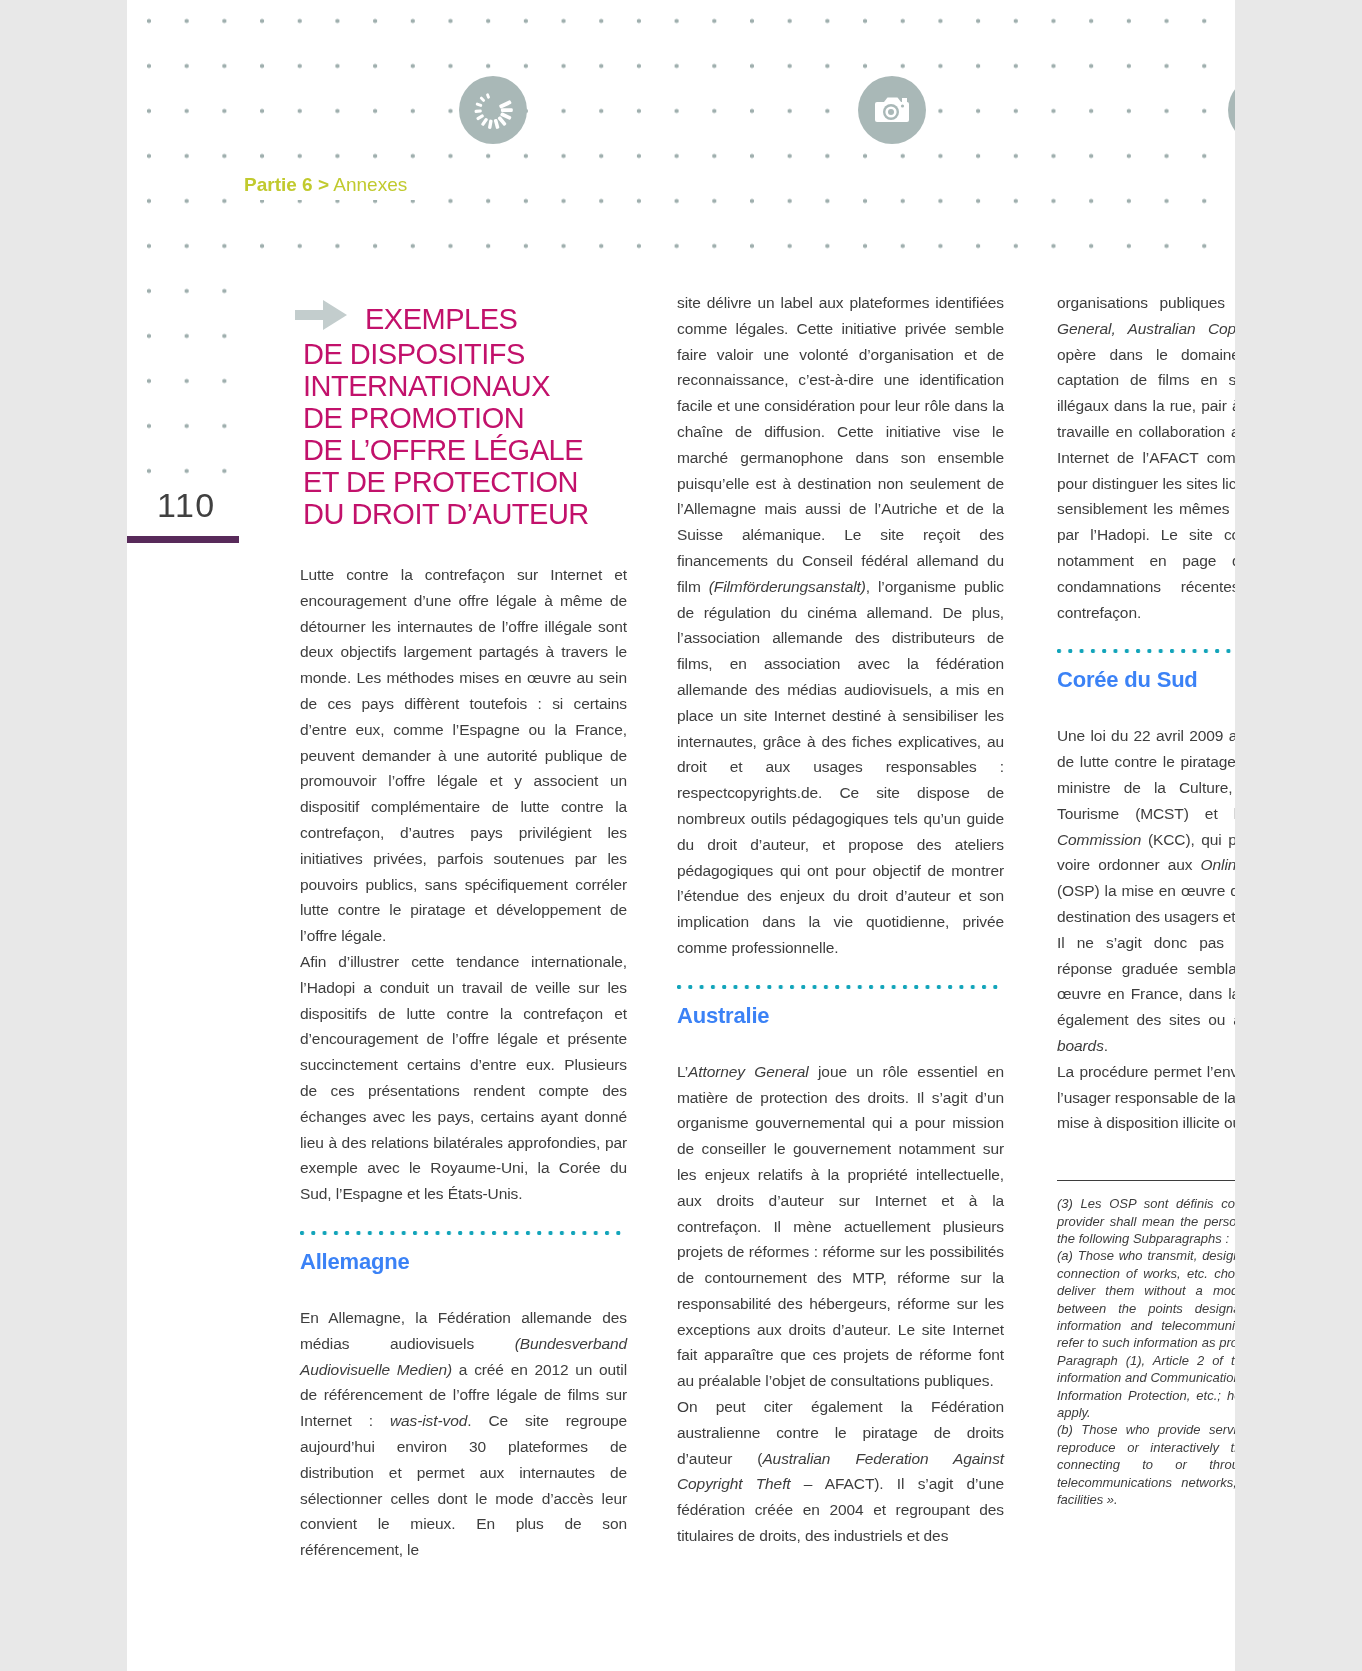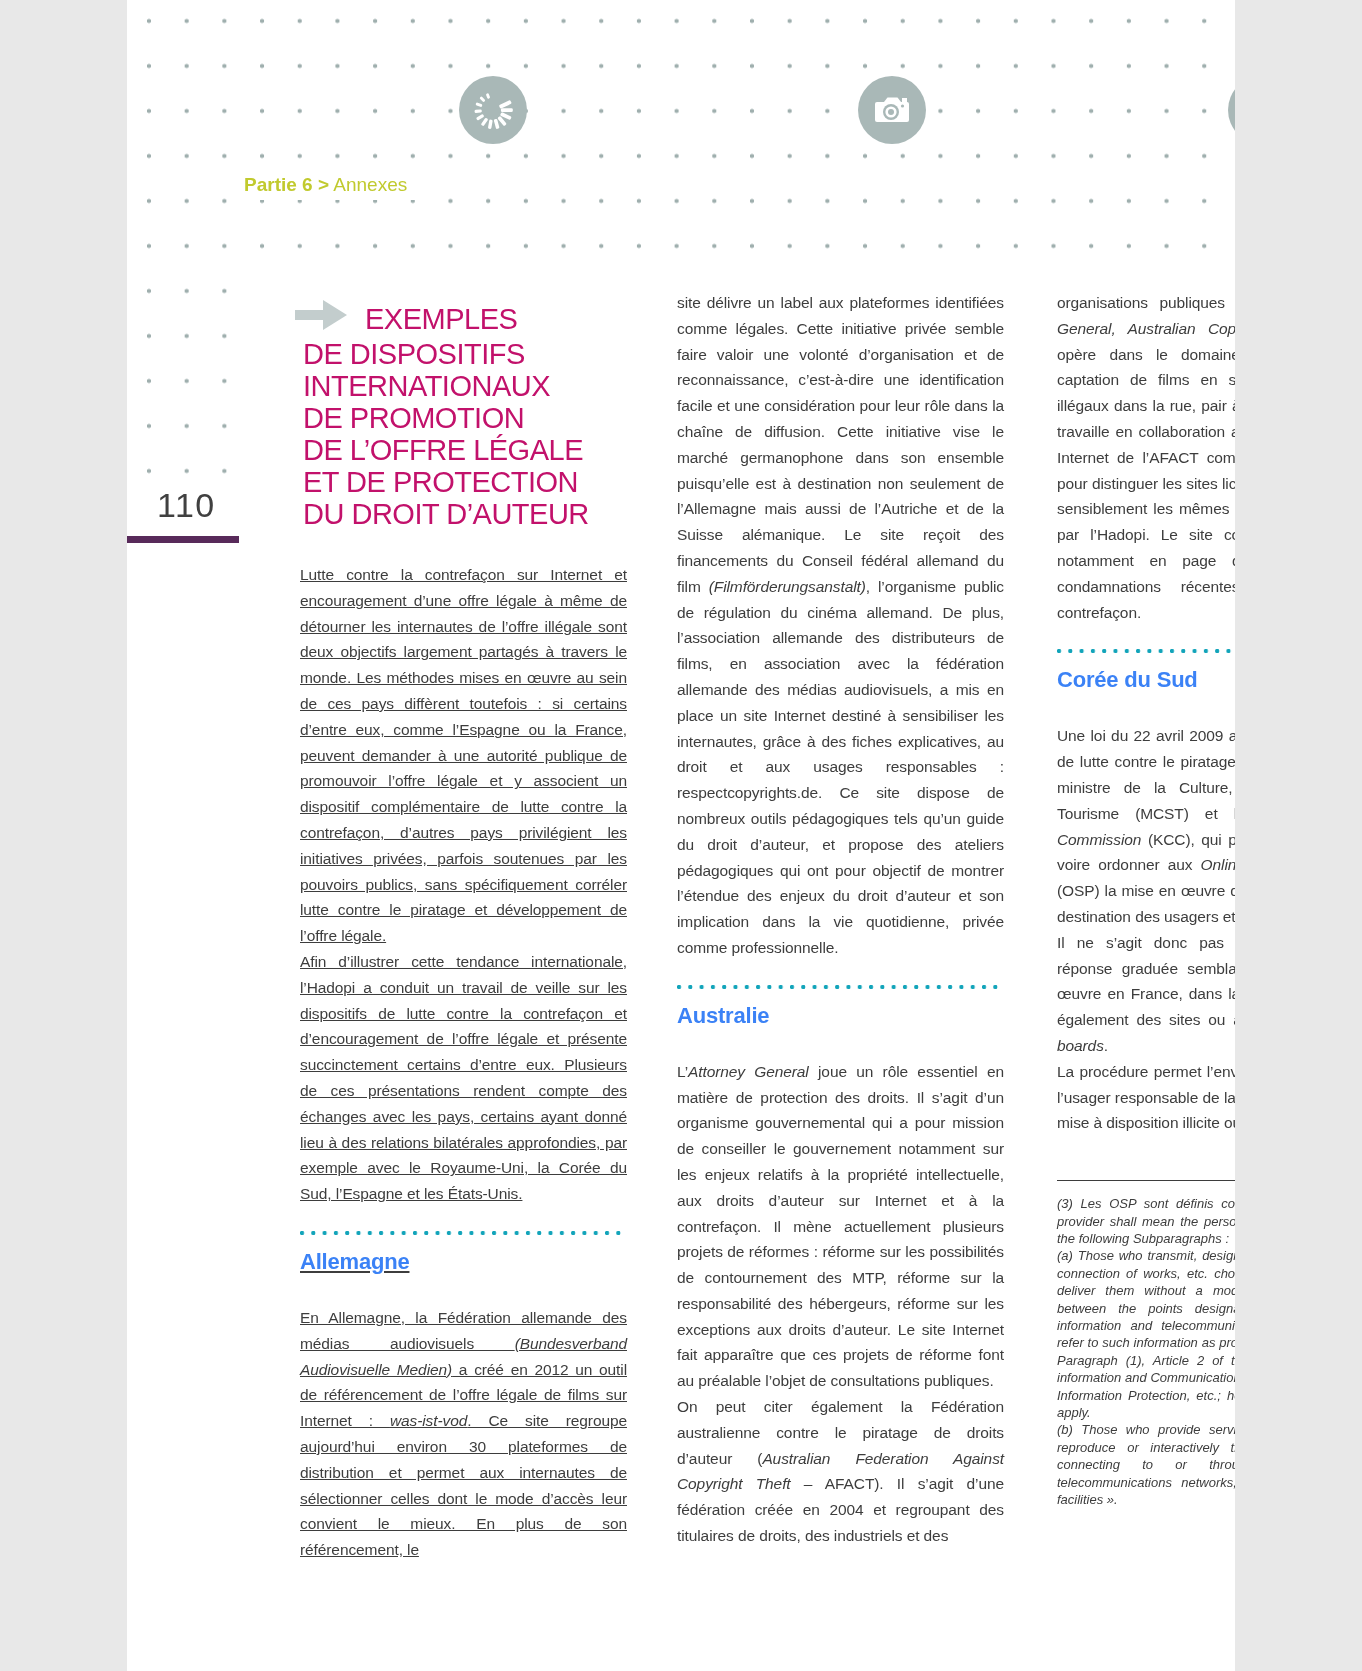--- a/index.html
+++ b/index.html
@@ -40,21 +40,21 @@
   
   .title-block{
     position:absolute;left:176px;top:300px;width:340px;
     color:#c2116b;font-weight:normal;font-size:29px;line-height:32px;letter-spacing:-0.5px;
   }
   .title-line{white-space:nowrap;}
   .title-line1{display:flex;align-items:center;}
   .arrow-icon{margin:-2px 16px 0 -8px;flex:0 0 auto;}
   
   .col{position:absolute;width:327px;}
-  #col1{left:173px;top:562px;text-decoration:underline;}
+  #col1{left:173px;top:562px;}
   #col2{left:522px;top:290px;margin-left:28px;}
   #col3{left:930px;top:290px;}
   .col p.body{
     margin:0;font-size:15.5px;line-height:25.8px;text-align:justify;
     letter-spacing:-0.1px;hyphens:auto;-webkit-hyphens:auto;
   }
   .col p.body em{font-style:italic;}
   sup{font-size:9.5px;line-height:0;vertical-align:6px;letter-spacing:0;}
   .dotted-rule{
     height:4px;margin:24px 0 14px 0;

